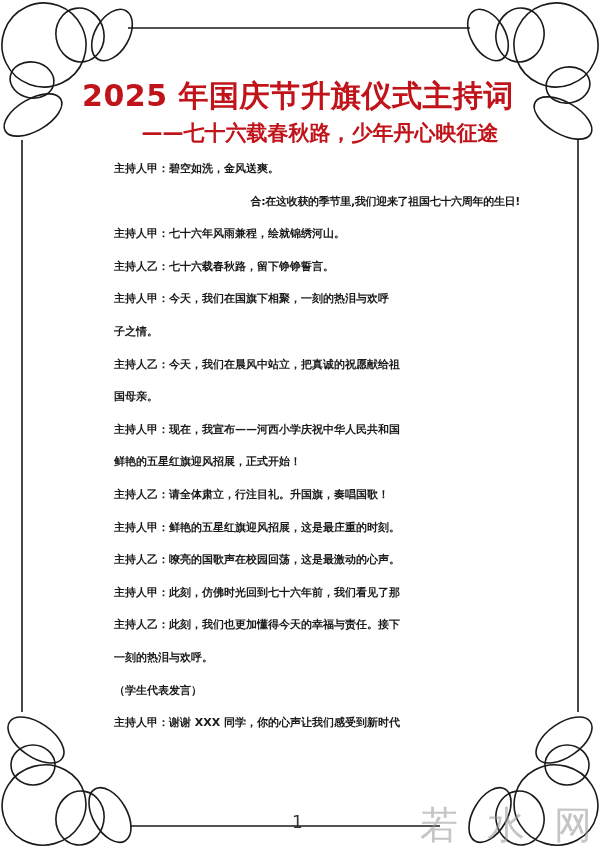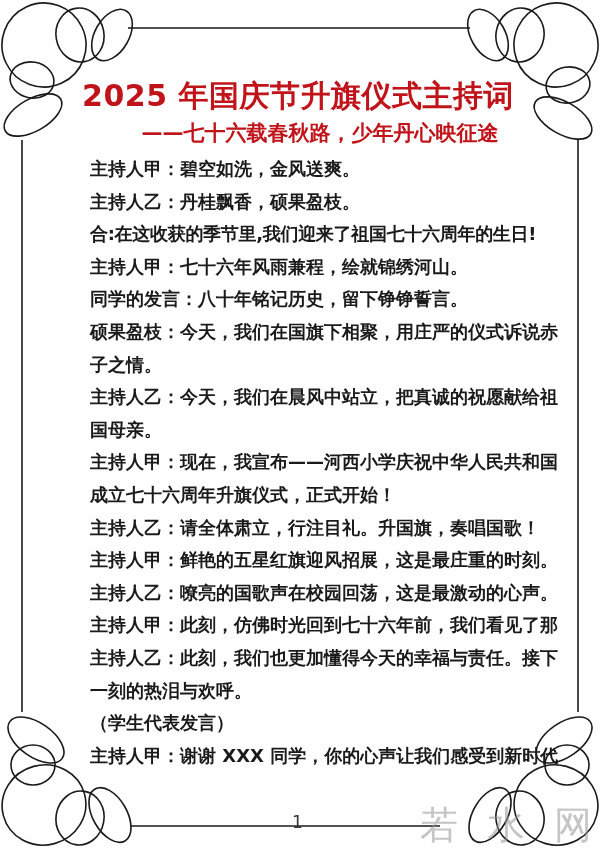--- a/index.html
+++ b/index.html
@@ -4,21 +4,21 @@
 <style>
   html, body { margin: 0; padding: 0; }
   body { width: 600px; height: 848px; background: #ffffff; position: relative; overflow: hidden;
          font-family: "DejaVu Sans", "Liberation Sans", sans-serif; }
   .frame { position: absolute; left: 0; top: 0; width: 600px; height: 848px; pointer-events: none; }
   .title { position: absolute; left: 0; width: 596px; top: 76px; text-align: center;
            color: #c0141a; font-size: 30px; font-weight: bold; letter-spacing: 0.5px; line-height: 40px; }
   .subtitle { position: absolute; left: 0; width: 600px; top: 118px; text-align: center;
               color: #c0141a; font-size: 21px; font-weight: bold; line-height: 30px; padding-left: 20px; }
   .body { position: absolute; left: 90px; width: 430px; top: 153px; }
-  .line { font-size: 18px; line-height: 32.6px; color: #1a1a1a; font-weight: bold; white-space: nowrap; }
+  .line { font-size: 11px; line-height: 32.6px; color: #1a1a1a; font-weight: bold; white-space: nowrap; margin-left: 24px; }
   .line.tight { letter-spacing: -0.3px; text-align: right; }
   .page-num { position: absolute; left: 292px; top: 812px; font-size: 17px; color: #333; }
   .watermark { position: absolute; left: 420px; top: 800px; width: 180px; display: flex; justify-content: space-between;
                font-size: 38px; color: rgba(150,150,150,0.55); letter-spacing: 8px; }
 </style>
 </head>
 <body>
 
 <svg class="frame" viewBox="0 0 600 848" xmlns="http://www.w3.org/2000/svg">
   <g fill="none" stroke="#1a1a1a" stroke-width="1.6">
@@ -55,30 +55,29 @@
     <ellipse cx="520" cy="818" rx="24" ry="27" transform="rotate(-10 520 818)"></ellipse>
     <ellipse cx="490" cy="815" rx="17" ry="30" transform="rotate(30 490 815)"></ellipse>
   </g>
 </svg>
 
 <div class="title">2025 年国庆节升旗仪式主持词</div>
 <div class="subtitle">——七十六载春秋路，少年丹心映征途</div>
 
 <div class="body">
   <div class="line">主持人甲：碧空如洗，金风送爽。</div>
-  <div class="line">主持人乙：丹桂飘香，硕果盈枝。</div>
   <div class="line tight">合:在这收获的季节里,我们迎来了祖国七十六周年的生日!</div>
   <div class="line">主持人甲：七十六年风雨兼程，绘就锦绣河山。</div>
-  <div class="line">同学的发言：八十年铭记历史，留下铮铮誓言。</div>
-  <div class="line">硕果盈枝：今天，我们在国旗下相聚，用庄严的仪式诉说赤</div>
+  <div class="line">主持人乙：七十六载春秋路，留下铮铮誓言。</div>
+  <div class="line">主持人甲：今天，我们在国旗下相聚，一刻的热泪与欢呼</div>
   <div class="line">子之情。</div>
   <div class="line">主持人乙：今天，我们在晨风中站立，把真诚的祝愿献给祖</div>
   <div class="line">国母亲。</div>
   <div class="line">主持人甲：现在，我宣布——河西小学庆祝中华人民共和国</div>
-  <div class="line">成立七十六周年升旗仪式，正式开始！</div>
+  <div class="line">鲜艳的五星红旗迎风招展，正式开始！</div>
   <div class="line">主持人乙：请全体肃立，行注目礼。升国旗，奏唱国歌！</div>
   <div class="line">主持人甲：鲜艳的五星红旗迎风招展，这是最庄重的时刻。</div>
   <div class="line">主持人乙：嘹亮的国歌声在校园回荡，这是最激动的心声。</div>
   <div class="line">主持人甲：此刻，仿佛时光回到七十六年前，我们看见了那</div>
   <div class="line">主持人乙：此刻，我们也更加懂得今天的幸福与责任。接下</div>
   <div class="line">一刻的热泪与欢呼。</div>
   <div class="line">（学生代表发言）</div>
   <div class="line">主持人甲：谢谢 XXX 同学，你的心声让我们感受到新时代</div>
 </div>
 

